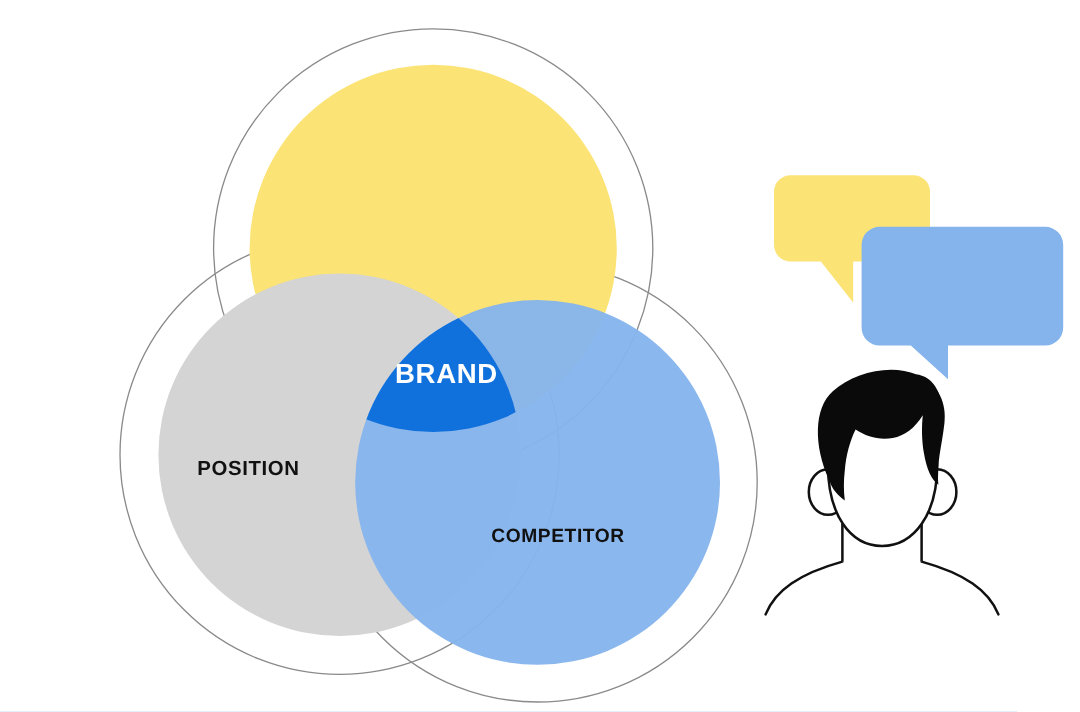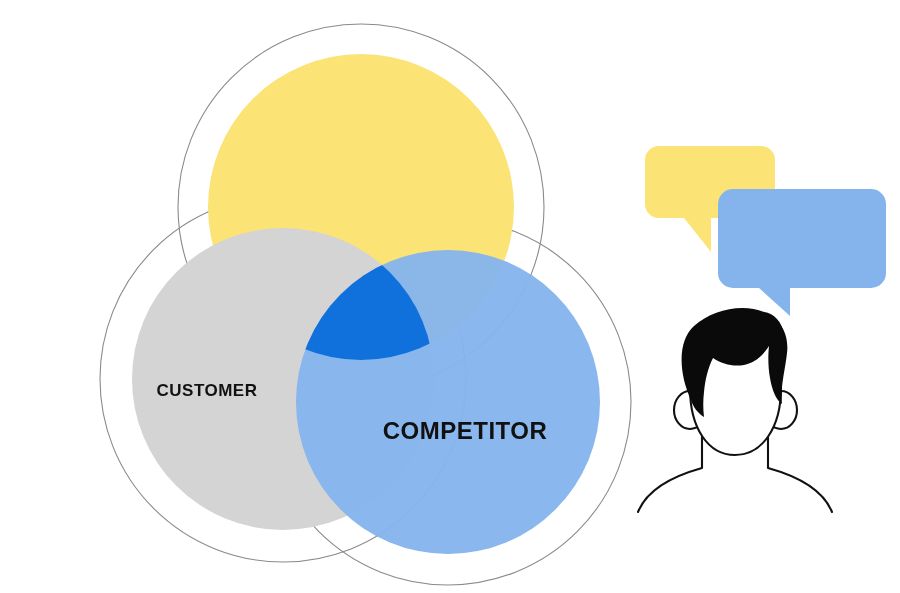--- a/index.html
+++ b/index.html
@@ -41,22 +41,22 @@
     color: #111111;
   }
   #label-company {
     left: 207px;
     top: 391px;
     font-size: 17px;
     color: #111111;
   }
   #label-competitor {
     left: 465px;
-    top: 431px;
-    font-size: 24px;
+    top: 448px;
+    font-size: 16px;
     color: #111111;
   }
   #label-brand-position {
     left: 372px;
     top: 312px;
     font-size: 23px;
     line-height: 1.18;
     color: #ffffff;
   }
   #label-brand-position .line2 { display: block; }
@@ -92,23 +92,24 @@
 
     <g clip-path="url(#clip-customer)">
       <g clip-path="url(#clip-company)">
         <g clip-path="url(#clip-competitor)">
           <rect x="0" y="0" width="900" height="593" fill="#1070DC"></rect>
         </g>
       </g>
     </g>
   </svg>
 
-  <div class="venn-label" id="label-company">CUSTOMER</div>
+  <div class="venn-label" id="label-company">POSITION</div>
   <div class="venn-label" id="label-competitor">COMPETITOR</div>
   <div class="venn-label" id="label-brand-position" style="color: rgb(255, 255, 255);">
+    <span>BRAND</span>
   </div>
 
   <svg id="people-svg" width="900" height="593" viewBox="0 0 900 593">
 
     <path fill="#FBE375" d="M659,146 L761,146 A14,14 0 0 1 775,160 L775,204
              A14,14 0 0 1 761,218 L711,218 L711,252 L684,218
              L659,218 A14,14 0 0 1 645,204 L645,160
              A14,14 0 0 1 659,146 Z"></path>
 
     <path fill="#85B4EC" d="M733,189 L871,189 A15,15 0 0 1 886,204 L886,273

